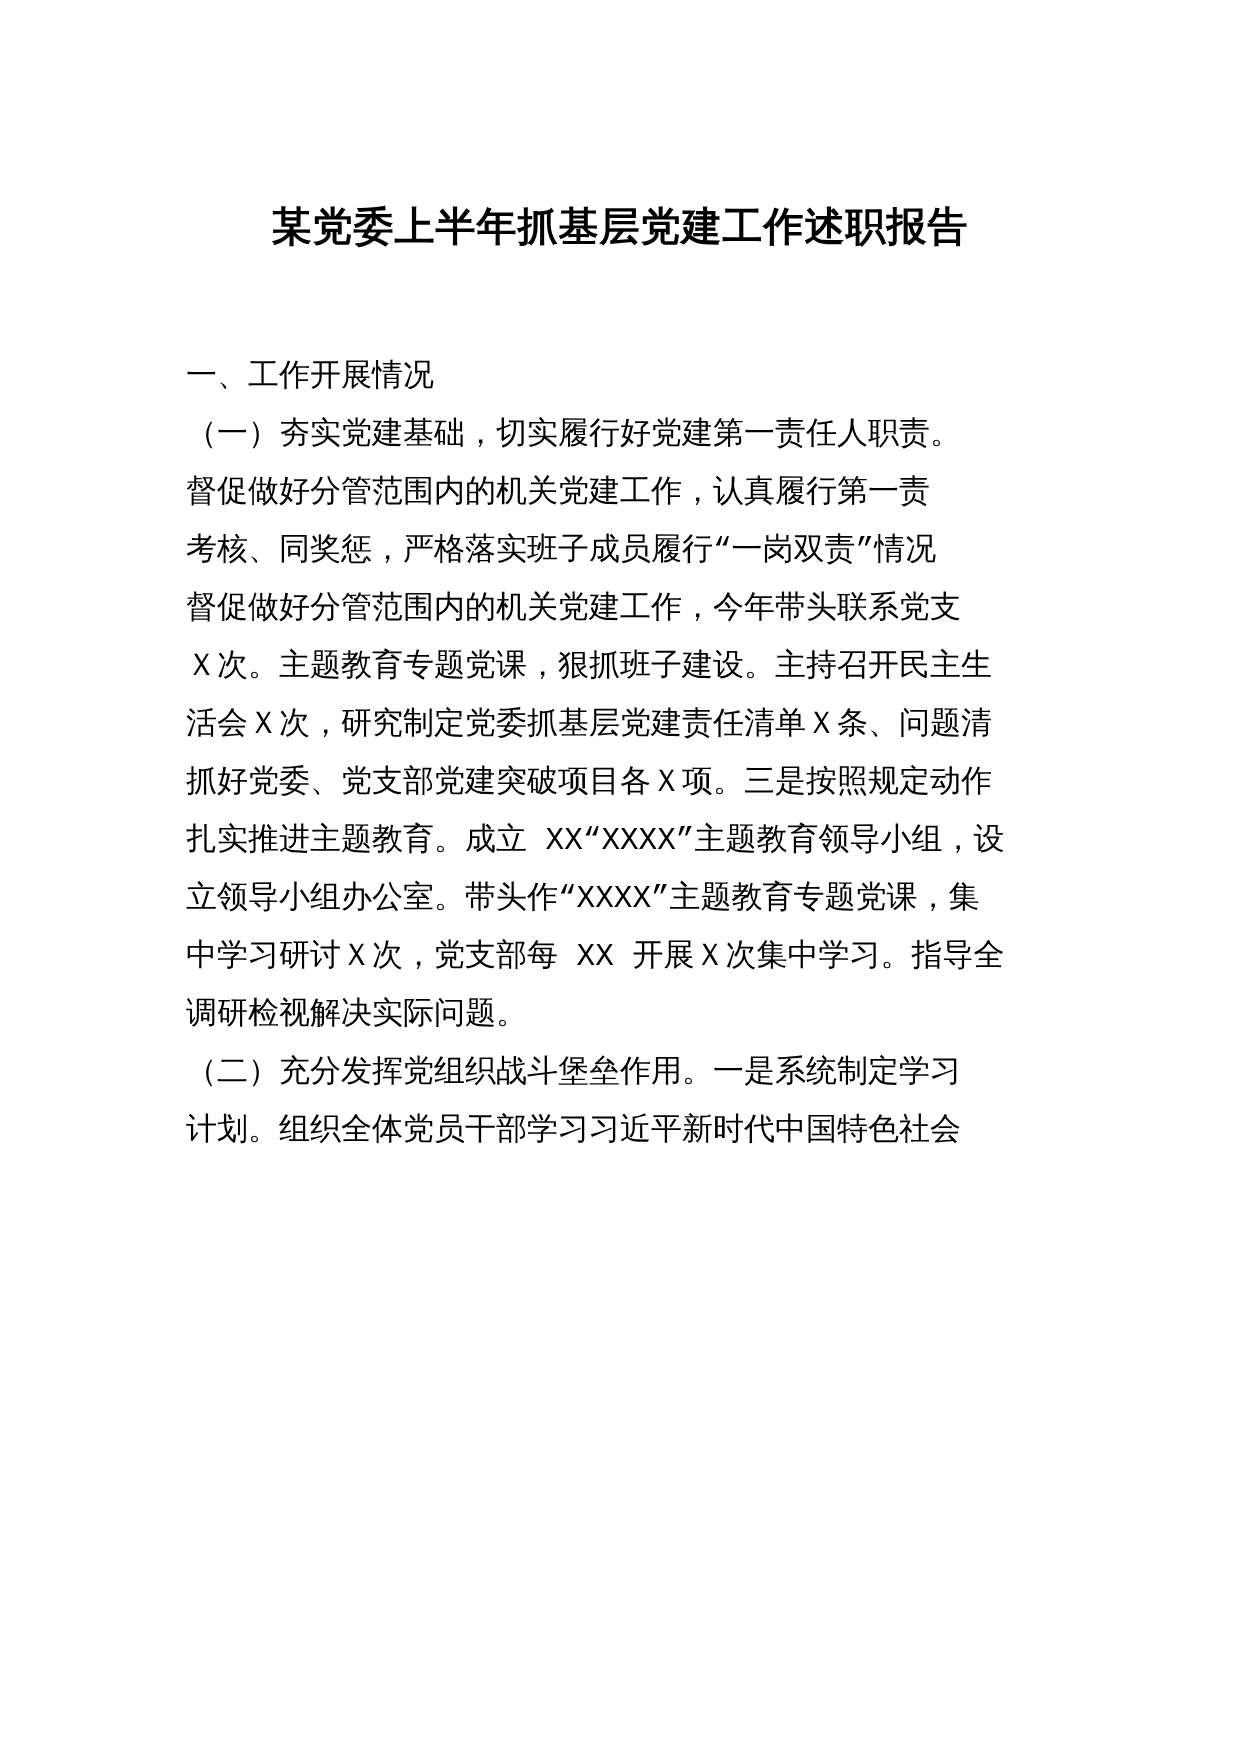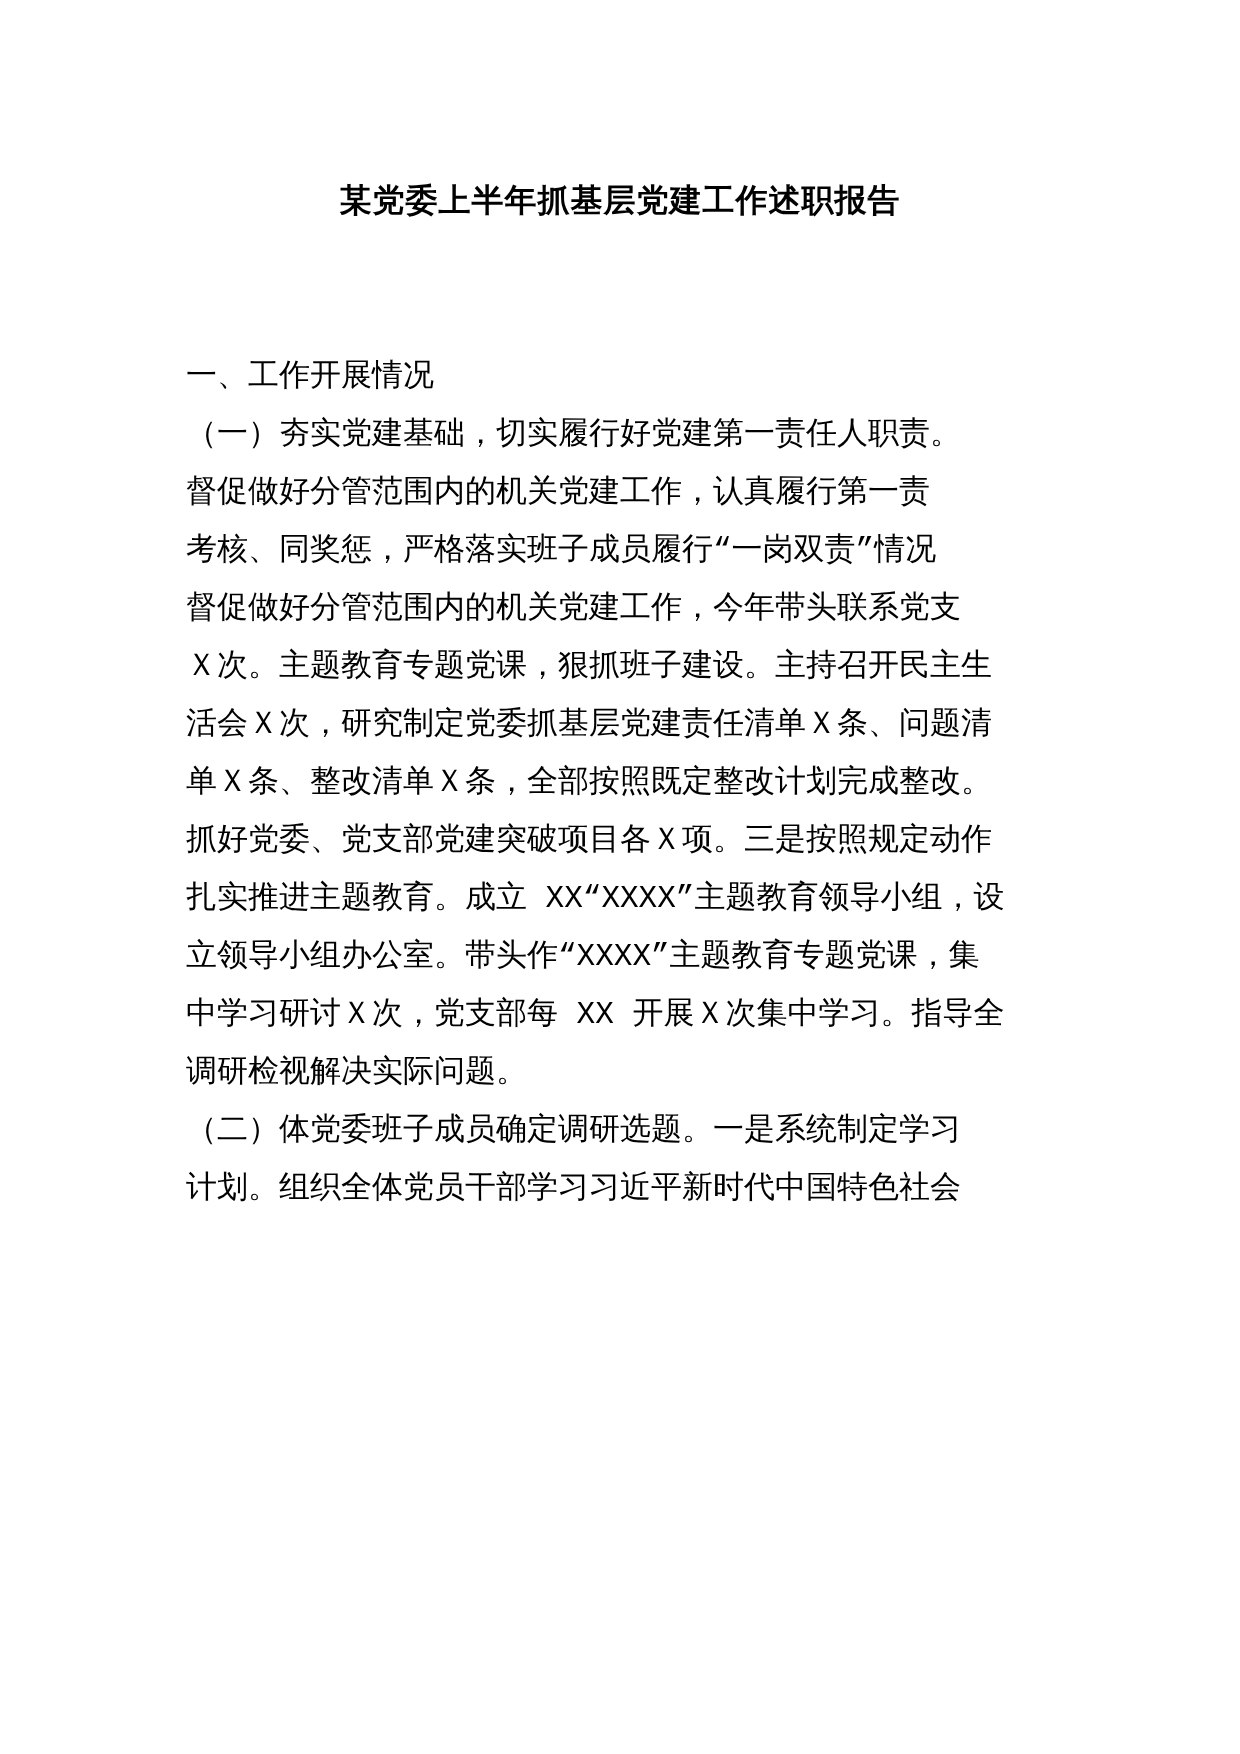--- a/index.html
+++ b/index.html
@@ -19,24 +19,24 @@
       position: absolute;
       left: 0;
       top: 0;
       width: 1240px;
       height: 1754px;
       background: #ffffff;
     }
     .title {
       position: absolute;
       left: 0;
-      top: 170px;
+      top: 196px;
       width: 1240px;
       text-align: center;
-      font-size: 32px;
+      font-size: 40px;
       font-weight: bold;
       line-height: 60px;
       letter-spacing: 1px;
       white-space: nowrap;
     }
     .body-lines {
       position: absolute;
       left: 186px;
       top: 348px;
       width: 880px;
@@ -57,22 +57,21 @@
   <div class="title">某党委上半年抓基层党建工作述职报告</div>
 
   <div class="body-lines">
     <div class="line">一、工作开展情况</div>
     <div class="line">（一）夯实党建基础，切实履行好党建第一责任人职责。</div>
     <div class="line">督促做好分管范围内的机关党建工作，认真履行第一责</div>
     <div class="line">考核、同奖惩，严格落实班子成员履行“一岗双责”情况</div>
     <div class="line">督促做好分管范围内的机关党建工作，今年带头联系党支</div>
     <div class="line">Ｘ次。主题教育专题党课，狠抓班子建设。主持召开民主生</div>
     <div class="line">活会Ｘ次，研究制定党委抓基层党建责任清单Ｘ条、问题清</div>
-    <div class="line">单Ｘ条、整改清单Ｘ条，全部按照既定整改计划完成整改。</div>
     <div class="line">抓好党委、党支部党建突破项目各Ｘ项。三是按照规定动作</div>
     <div class="line">扎实推进主题教育。成立 XX“XXXX”主题教育领导小组，设</div>
     <div class="line">立领导小组办公室。带头作“XXXX”主题教育专题党课，集</div>
     <div class="line">中学习研讨Ｘ次，党支部每 XX 开展Ｘ次集中学习。指导全</div>
     <div class="line">调研检视解决实际问题。</div>
-    <div class="line">（二）体党委班子成员确定调研选题。一是系统制定学习</div>
+    <div class="line">（二）充分发挥党组织战斗堡垒作用。一是系统制定学习</div>
     <div class="line">计划。组织全体党员干部学习习近平新时代中国特色社会</div>
   </div>
 </div>
 
 </body></html>

